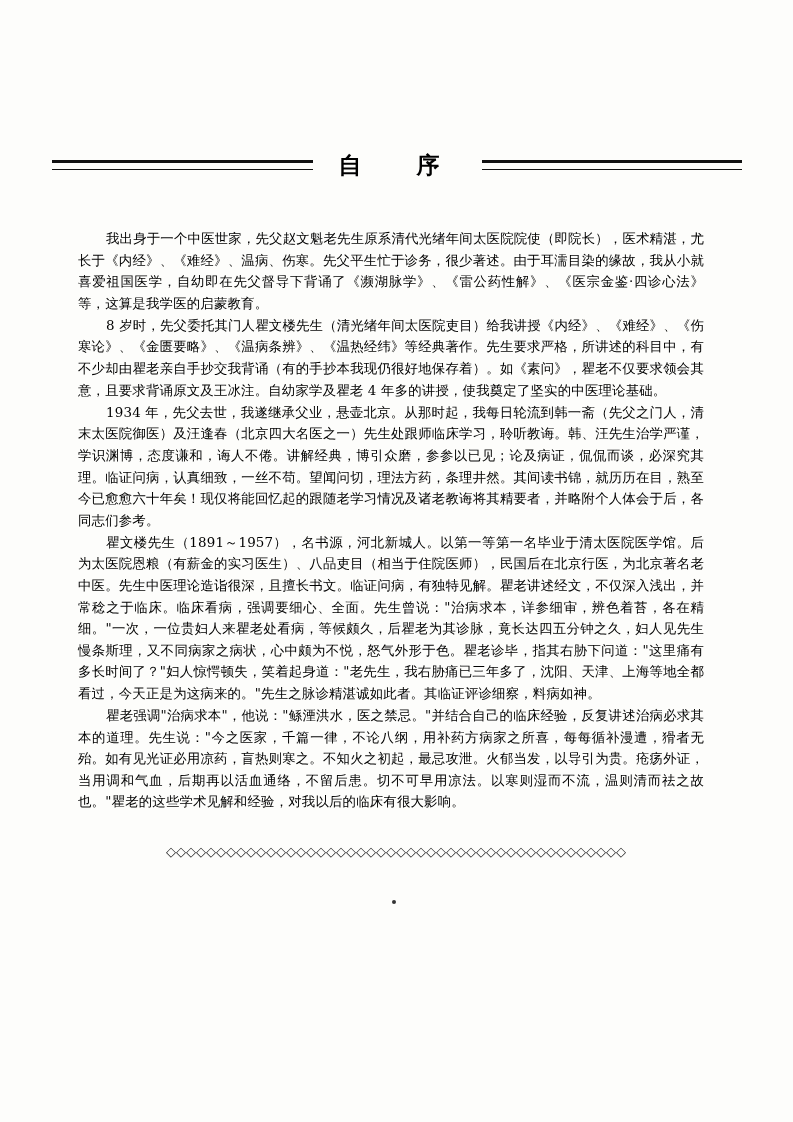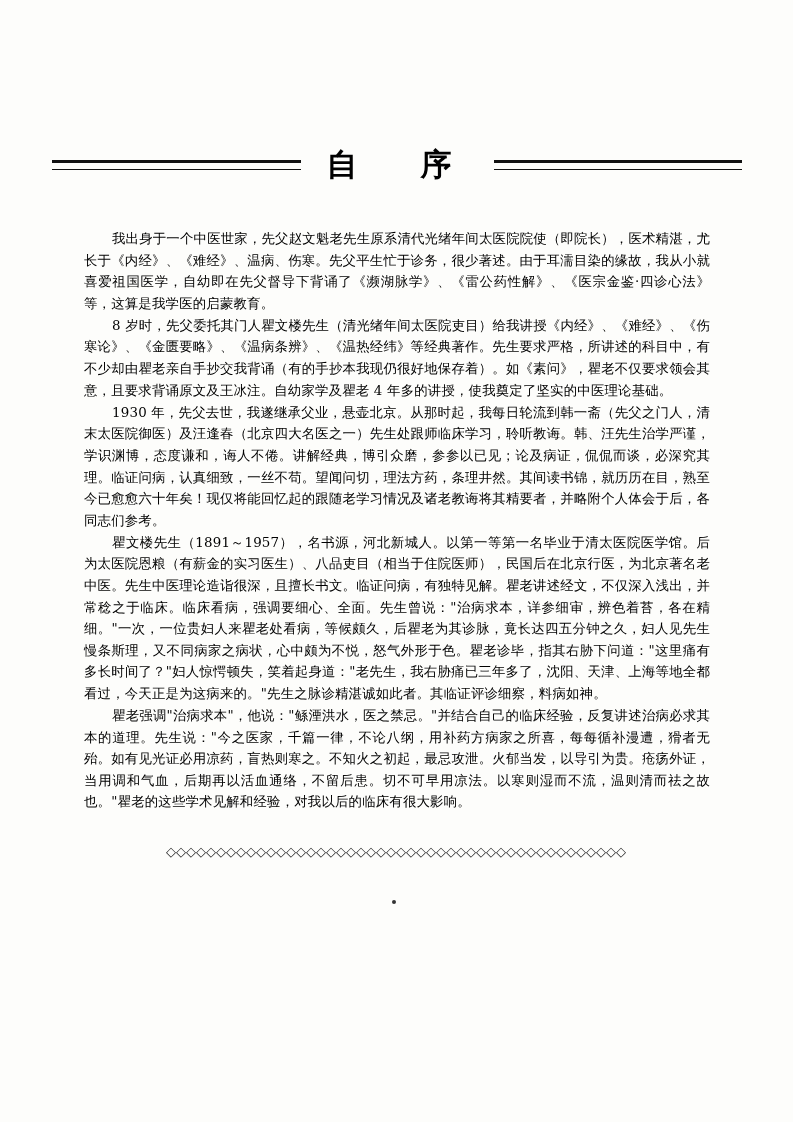--- a/index.html
+++ b/index.html
@@ -36,31 +36,31 @@
   .title-rule {
     flex: 1 1 auto;
     height: 6px;
     border-top: 3px solid #111;
     border-bottom: 1px solid #111;
     background: transparent;
   }
   .title-rule.left { margin-right: 22px; }
   .title-rule.right { margin-left: 22px; }
   .title-text {
-    font-size: 31px;
+    font-size: 23px;
     font-weight: bold;
     letter-spacing: 16px;
     white-space: nowrap;
     font-family: "DejaVu Serif", "Liberation Serif", serif;
     padding: 0 4px;
   }
   
   .body-area {
     position: absolute;
-    left: 84px;
+    left: 78px;
     top: 228px;
     width: 626px;
   }
   p.para {
     margin: 0 0 0.5px 0;
     font-size: 13.4px;
     line-height: 21.6px;
     text-align: justify;
     text-justify: inter-character;
     text-indent: 28px;
@@ -102,21 +102,21 @@
 
   <div class="title-block">
     <div class="title-rule left"></div>
     <div class="title-text">自　序</div>
     <div class="title-rule right"></div>
   </div>
 
   <div class="body-area">
     <p class="para">我出身于一个中医世家，先父赵文魁老先生原系清代光绪年间太医院院使（即院长），医术精湛，尤长于《内经》、《难经》、温病、伤寒。先父平生忙于诊务，很少著述。由于耳濡目染的缘故，我从小就喜爱祖国医学，自幼即在先父督导下背诵了《濒湖脉学》、《雷公药性解》、《医宗金鉴·四诊心法》等，这算是我学医的启蒙教育。</p>
     <p class="para">8 岁时，先父委托其门人瞿文楼先生（清光绪年间太医院吏目）给我讲授《内经》、《难经》、《伤寒论》、《金匮要略》、《温病条辨》、《温热经纬》等经典著作。先生要求严格，所讲述的科目中，有不少却由瞿老亲自手抄交我背诵（有的手抄本我现仍很好地保存着）。如《素问》，瞿老不仅要求领会其意，且要求背诵原文及王冰注。自幼家学及瞿老 4 年多的讲授，使我奠定了坚实的中医理论基础。</p>
-    <p class="para">1930 年，先父去世，我遂继承父业，悬壶北京。从那时起，我每日轮流到韩一斋（先父之门人，清末太医院御医）及汪逢春（北京四大名医之一）先生处跟师临床学习，聆听教诲。韩、汪先生治学严谨，学识渊博，态度谦和，诲人不倦。讲解经典，博引众磨，参参以已见；论及病证，侃侃而谈，必深究其理。临证问病，认真细致，一丝不苟。望闻问切，理法方药，条理井然。其间读书锦，就历历在目，熟至今已愈愈六十年矣！现仅将能回忆起的跟随老学习情况及诸老教诲将其精要者，并略附个人体会于后，各同志们参考。</p>
+    <p class="para">1934 年，先父去世，我遂继承父业，悬壶北京。从那时起，我每日轮流到韩一斋（先父之门人，清末太医院御医）及汪逢春（北京四大名医之一）先生处跟师临床学习，聆听教诲。韩、汪先生治学严谨，学识渊博，态度谦和，诲人不倦。讲解经典，博引众磨，参参以已见；论及病证，侃侃而谈，必深究其理。临证问病，认真细致，一丝不苟。望闻问切，理法方药，条理井然。其间读书锦，就历历在目，熟至今已愈愈六十年矣！现仅将能回忆起的跟随老学习情况及诸老教诲将其精要者，并略附个人体会于后，各同志们参考。</p>
     <p class="para">瞿文楼先生（1891～1957），名书源，河北新城人。以第一等第一名毕业于清太医院医学馆。后为太医院恩粮（有薪金的实习医生）、八品吏目（相当于住院医师），民国后在北京行医，为北京著名老中医。先生中医理论造诣很深，且擅长书文。临证问病，有独特见解。瞿老讲述经文，不仅深入浅出，并常稔之于临床。临床看病，强调要细心、全面。先生曾说："治病求本，详参细审，辨色着苔，各在精细。"一次，一位贵妇人来瞿老处看病，等候颇久，后瞿老为其诊脉，竟长达四五分钟之久，妇人见先生慢条斯理，又不同病家之病状，心中颇为不悦，怒气外形于色。瞿老诊毕，指其右胁下问道："这里痛有多长时间了？"妇人惊愕顿失，笑着起身道："老先生，我右胁痛已三年多了，沈阳、天津、上海等地全都看过，今天正是为这病来的。"先生之脉诊精湛诚如此者。其临证评诊细察，料病如神。</p>
     <p class="para">瞿老强调"治病求本"，他说："鲧湮洪水，医之禁忌。"并结合自己的临床经验，反复讲述治病必求其本的道理。先生说："今之医家，千篇一律，不论八纲，用补药方病家之所喜，每每循补漫遭，猾者无殆。如有见光证必用凉药，盲热则寒之。不知火之初起，最忌攻泄。火郁当发，以导引为贵。疮疡外证，当用调和气血，后期再以活血通络，不留后患。切不可早用凉法。以寒则湿而不流，温则清而祛之故也。"瞿老的这些学术见解和经验，对我以后的临床有很大影响。</p>
   </div>
 
   <div class="ornament">
       <span>◇◇◇◇◇◇◇◇◇◇◇◇◇◇◇◇◇◇◇◇◇◇◇◇◇◇◇◇◇◇◇◇◇◇◇◇◇◇◇◇◇◇◇◇◇◇</span>
     </div>
 
   <div class="page-dot"></div>
 

